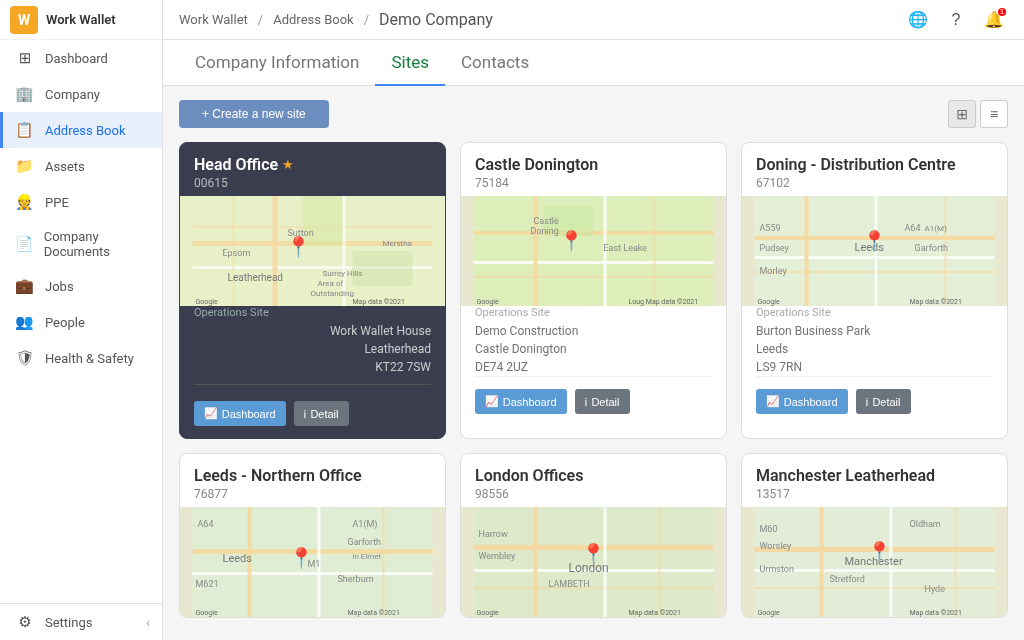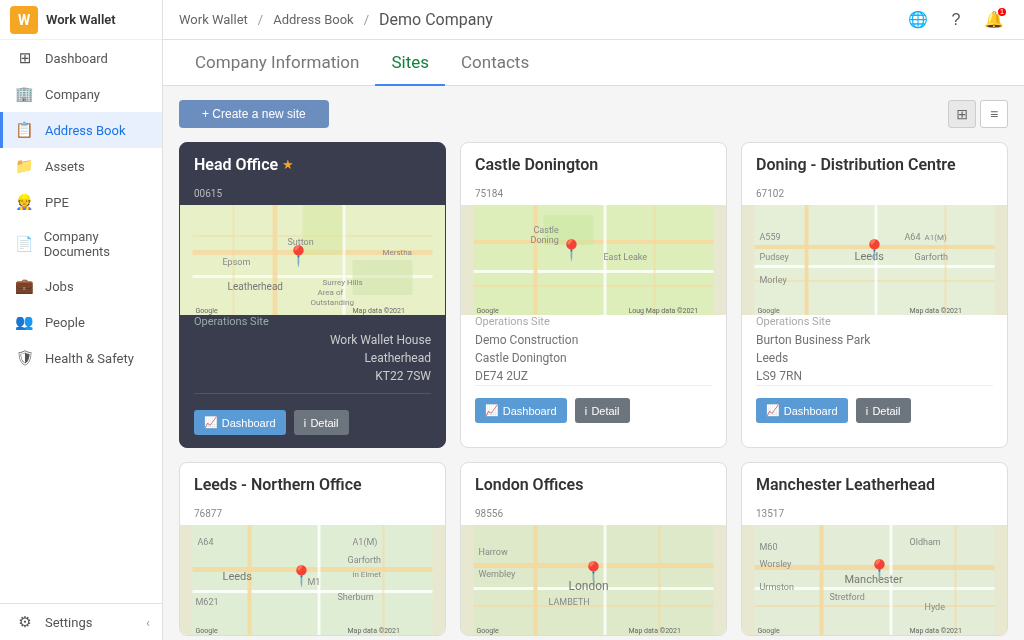--- a/index.html
+++ b/index.html
@@ -189,23 +189,23 @@
     .site-name {
       font-size: 16px;
       font-weight: 600;
       color: #333;
     }
     .site-card.dark .site-name { color: #fff; }
 
     .site-star { color: #f5a623; margin-left: 4px; }
 
     .site-code {
-      font-size: 10px;
+      font-size: 12px;
       color: #888;
-      margin-top: 14px;
+      margin-top: 2px;
     }
     .site-card.dark .site-code { color: #bbb; }
 
     
     .site-map {
       height: 110px;
       background: #e8e8d0;
       position: relative;
       overflow: hidden;
     }

